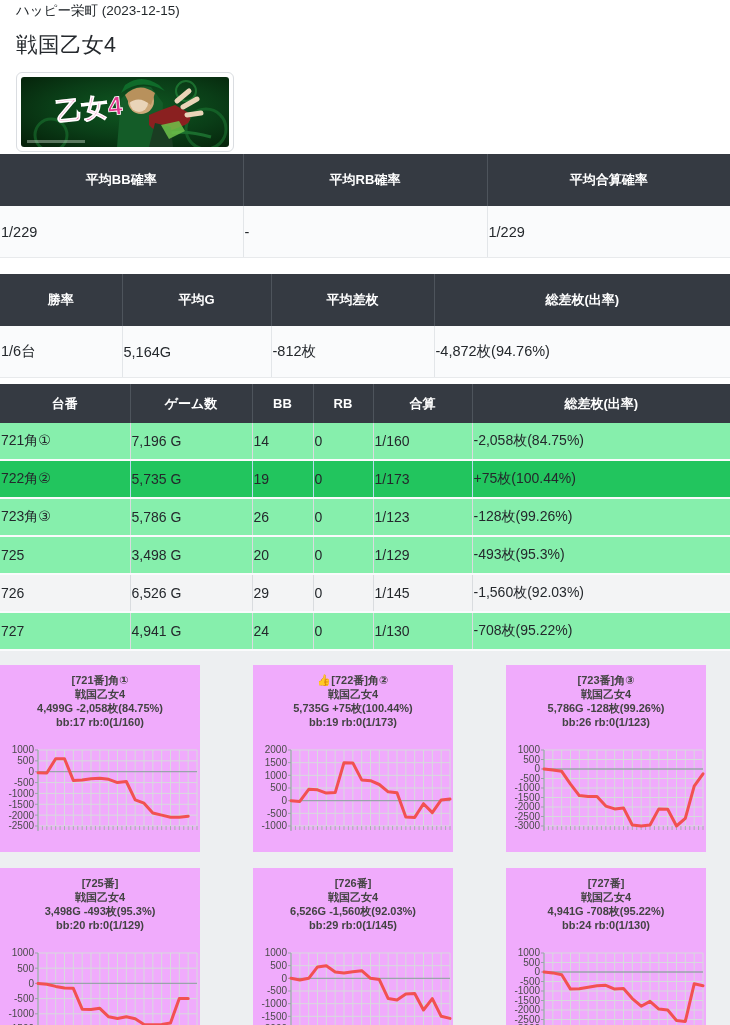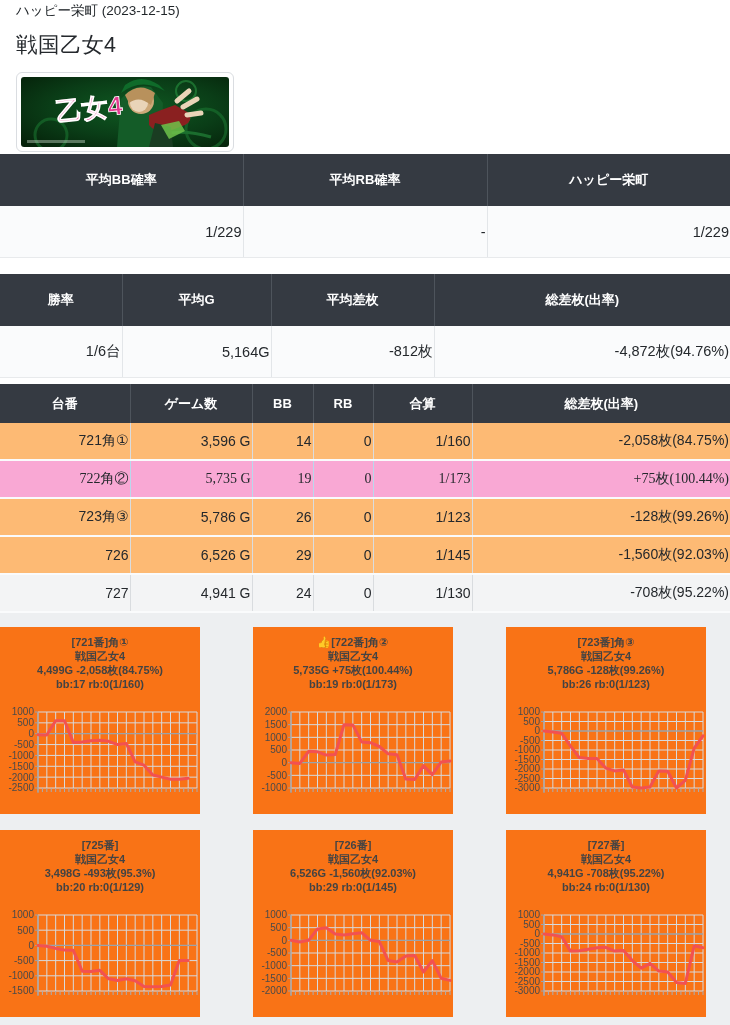--- a/index.html
+++ b/index.html
@@ -9,37 +9,37 @@
   }
   .page-head{padding:2px 16px 0;}
   .store-line{font-size:13.5px;color:#1f2428;margin:0 0 10px;}
   .page-title{font-size:21.5px;font-weight:400;margin:0 0 13px;letter-spacing:.5px;}
   .banner-card{margin:0 0 2px 16px;width:208px;padding:4px;border:1px solid #dadde1;border-radius:6px;background:#fff;}
   .banner-svg{display:block;width:208px;height:70px;border-radius:3px;}
 
   table{border-collapse:collapse;width:730px;table-layout:fixed;}
   th{background:#353a42;color:#fff;font-size:13px;font-weight:700;border-right:1px solid #4e545c;text-align:center;}
   th:last-child{border-right:none;}
-  td{text-align:right;}
+  td{text-align:left;}
   td:last-child{border-right:none !important;}
 
   .sum-tbl{margin-top:0;padding-left:36px;}
   .sum-tbl + .sum-tbl{margin-top:16px;border-radius:27px;}
   .sum-tbl th{height:50px;}
   .sum-tbl td{height:49px;background:#fafbfc;font-size:14.5px;border-right:1px solid #e3e6e9;border-bottom:1px solid #e8eaec;}
 
   .main-tbl{margin-top:6px;}
   .main-tbl th{height:37px;}
-  .main-tbl td{height:34px;font-size:14px;background:#fdba74;border-right:1px solid #d9dcdf;border-bottom:2px solid #fafbfc;}
+  .main-tbl td{height:34px;font-size:14px;background:#86efac;border-right:1px solid #d9dcdf;border-bottom:2px solid #fafbfc;}
   .main-tbl tr:nth-child(5) td{background:#f3f4f5;}
-  .main-tbl tr.highlight td{background:#f9a8d4;border-right-color:#b9d8ec;font-family:Liberation Serif, serif;}
+  .main-tbl tr.highlight td{background:#22c55e;border-right-color:#b9d8ec;}
 
   .charts{background:#edeff1;padding:14px 0 0;min-height:400px;}
   .chart-grid{display:flex;flex-wrap:wrap;gap:16px 53px;width:730px;}
-  .chart-card{width:200px;background:#f97316;padding:8px 0 10px;}
+  .chart-card{width:200px;background:#f0abfc;padding:8px 0 10px;}
   .chart-title{font-size:11px;font-weight:700;text-align:center;line-height:14px;color:#434343;}
   .slump{display:block;margin-top:16px;}
 </style>
 </head>
 <body>
 
 <div class="page-head">
   <div class="store-line">ハッピー栄町 (2023-12-15)</div>
   <h1 class="page-title">戦国乙女4</h1>
 </div>
@@ -84,21 +84,21 @@
 <table class="sum-tbl">
   <colgroup>
       <col style="width:243px">
       <col style="width:244px">
       <col style="width:243px">
     </colgroup>
   <thead>
       <tr id="prob-head">
         <th>平均BB確率</th>
         <th>平均RB確率</th>
-        <th>ハッピー栄町</th>
+        <th>平均合算確率</th>
       </tr>
     </thead>
   <tbody>
       <tr id="prob-body">
         <td>1/229</td>
         <td>-</td>
         <td>1/229</td>
       </tr>
     </tbody>
 </table>
@@ -143,41 +143,49 @@
         <th>ゲーム数</th>
         <th>BB</th>
         <th>RB</th>
         <th>合算</th>
         <th>総差枚(出率)</th>
       </tr>
     </thead>
   <tbody id="machine-body">
       <tr>
         <td>721角①</td>
-        <td>3,596 G</td>
+        <td>7,196 G</td>
         <td>14</td>
         <td>0</td>
         <td>1/160</td>
         <td>-2,058枚(84.75%)</td>
       </tr>
       <tr class="highlight">
         <td>722角②</td>
         <td>5,735 G</td>
         <td>19</td>
         <td>0</td>
         <td>1/173</td>
         <td>+75枚(100.44%)</td>
       </tr>
       <tr>
         <td>723角③</td>
         <td>5,786 G</td>
         <td>26</td>
         <td>0</td>
         <td>1/123</td>
         <td>-128枚(99.26%)</td>
+      </tr>
+      <tr>
+        <td>725</td>
+        <td>3,498 G</td>
+        <td>20</td>
+        <td>0</td>
+        <td>1/129</td>
+        <td>-493枚(95.3%)</td>
       </tr>
       <tr>
         <td>726</td>
         <td>6,526 G</td>
         <td>29</td>
         <td>0</td>
         <td>1/145</td>
         <td>-1,560枚(92.03%)</td>
       </tr>
       <tr>

